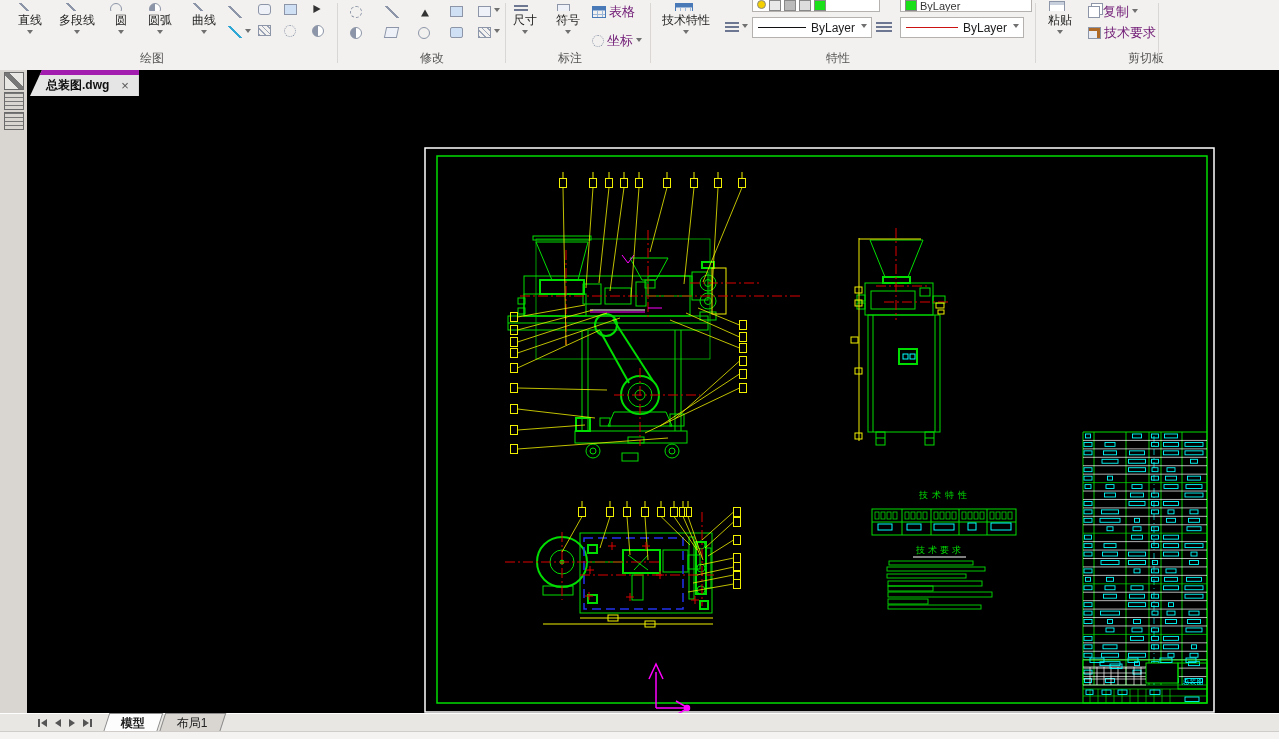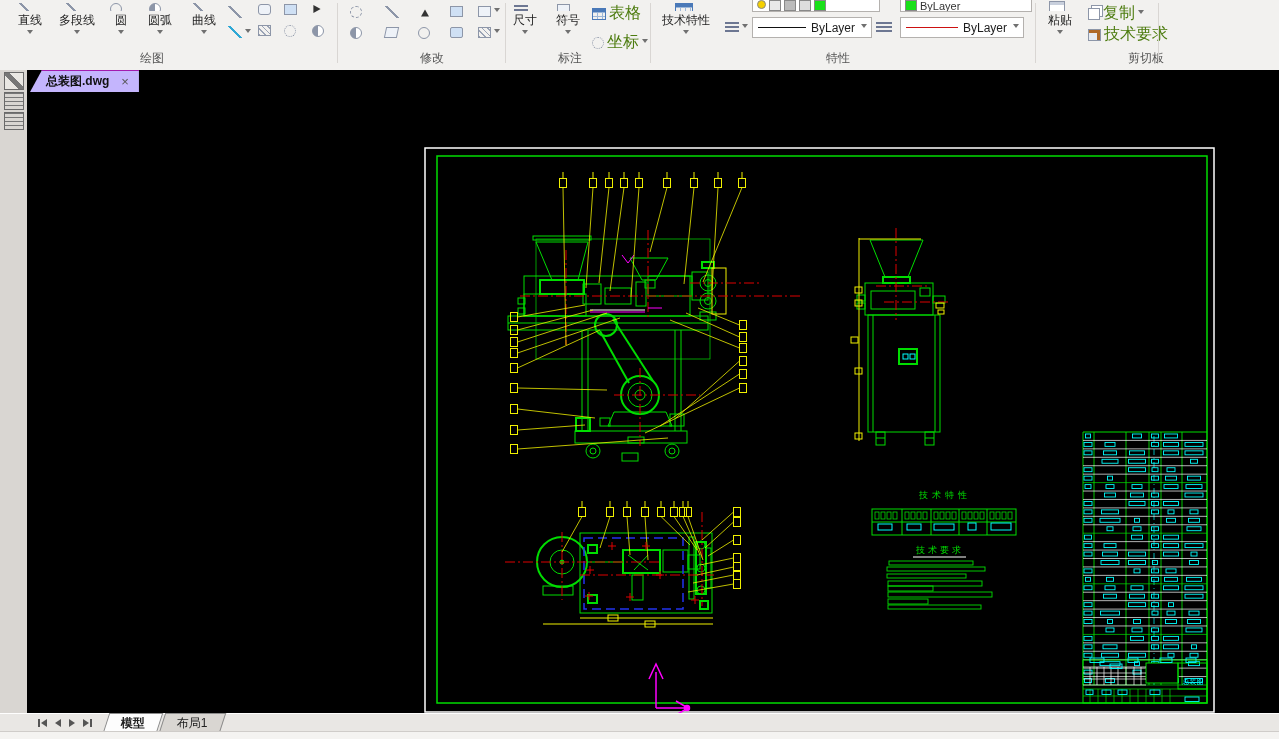--- a/index.html
+++ b/index.html
@@ -9,21 +9,21 @@
   
   #ribbon{position:absolute;left:0;top:0;width:1279px;height:70px;background:#f2f1ef;
           border-bottom:1px solid #c9c7c4;}
   .rsep{position:absolute;top:3px;width:1px;height:60px;background:#d9d6d3;}
   .grouplabel{position:absolute;top:50px;font-size:12px;color:#555;width:120px;text-align:center;}
   .bigbtn{position:absolute;top:0;height:48px;display:flex;flex-direction:column;align-items:center;cursor:default;}
   .bigbtn .bicon{height:10px;width:22px;overflow:hidden;position:relative;margin-top:1px;}
   .bigbtn .blabel{font-size:12px;color:#1d1d1d;white-space:nowrap;line-height:14px;margin-top:2px;}
   .caret{width:0;height:0;border:3px solid transparent;border-top:4px solid #707070;margin-top:3px;}
   .smallrow{position:absolute;display:flex;align-items:center;gap:3px;}
-  .slabel{font-size:16px;color:#4d7c0f;white-space:nowrap;}
+  .slabel{font-size:13px;color:#701a75;white-space:nowrap;}
   
   .ic{display:inline-block;box-sizing:border-box;}
   .ic-sq{width:13px;height:11px;border:1px solid #8d96a8;background:#eef2f8;}
   .ic-sq2{width:13px;height:11px;border:1px solid #8d96a8;background:#cfe0f4;}
   .ic-circ{width:12px;height:12px;border:1.5px solid #8d96a8;border-radius:50%;}
   .ic-slash{width:14px;height:12px;background:linear-gradient(45deg,transparent 44%,#8d96a8 44%,#8d96a8 56%,transparent 56%);}
   .ic-slash.cy{background:linear-gradient(45deg,transparent 44%,#2fa8d5 44%,#2fa8d5 56%,transparent 56%);}
   .ic-hatch{width:13px;height:11px;border:1px solid #8d96a8;
             background:repeating-linear-gradient(45deg,#9aa3b5 0 1px,transparent 1px 4px);}
   .ic-hlines{width:14px;height:10px;background:repeating-linear-gradient(#6d7792 0 2px,transparent 2px 4px);}
@@ -52,23 +52,23 @@
   
   #leftstrip{position:absolute;left:0;top:70px;width:27px;height:643px;background:#d9d6d2;border-right:1px solid #b7b4b0;}
   .stripicon{width:18px;height:16px;margin:2px auto;border:1px solid #6a6a6a;background:
      repeating-linear-gradient(#777 0 1px,transparent 1px 4px);}
   .stripicon.first{background:linear-gradient(45deg,transparent 40%,#777 40%,#777 60%,transparent 60%),#e9e7e3;}
 
   
   #canvas{position:absolute;left:27px;top:70px;width:1252px;height:643px;background:#000;}
   #cad{position:absolute;left:0;top:0;}
   
-  #doctab{position:absolute;left:3px;top:0px;height:21px;padding:0 10px 0 16px;background:#c4b5fd;
+  #doctab{position:absolute;left:3px;top:0px;height:21px;padding:0 10px 0 16px;background:#e5e5e5;
           display:flex;align-items:center;gap:12px;color:#111;font-size:12px;font-weight:bold;
-          clip-path:polygon(12px 0,100% 0,100% 100%,0 100%);border-top:1px solid #a21caf;}
+          clip-path:polygon(12px 0,100% 0,100% 100%,0 100%);border-top:5px solid #a21caf;}
   #doctab .close{font-weight:normal;color:#555;font-size:13px;cursor:default;}
 
   
   #statusbar{position:absolute;left:0;top:713px;width:1279px;height:18px;background:#e9e7e4;
              border-top:1px solid #fff;display:flex;align-items:center;font-size:12px;color:#222;}
   .navbtns{display:flex;align-items:center;gap:8px;margin-left:38px;margin-right:14px;}
   .tri{width:0;height:0;border:4px solid transparent;}
   .tri.l{border-right:6px solid #555;border-left:none;}
   .tri.r{border-left:6px solid #555;border-right:none;}
   .bar{width:2px;height:8px;background:#555;}

